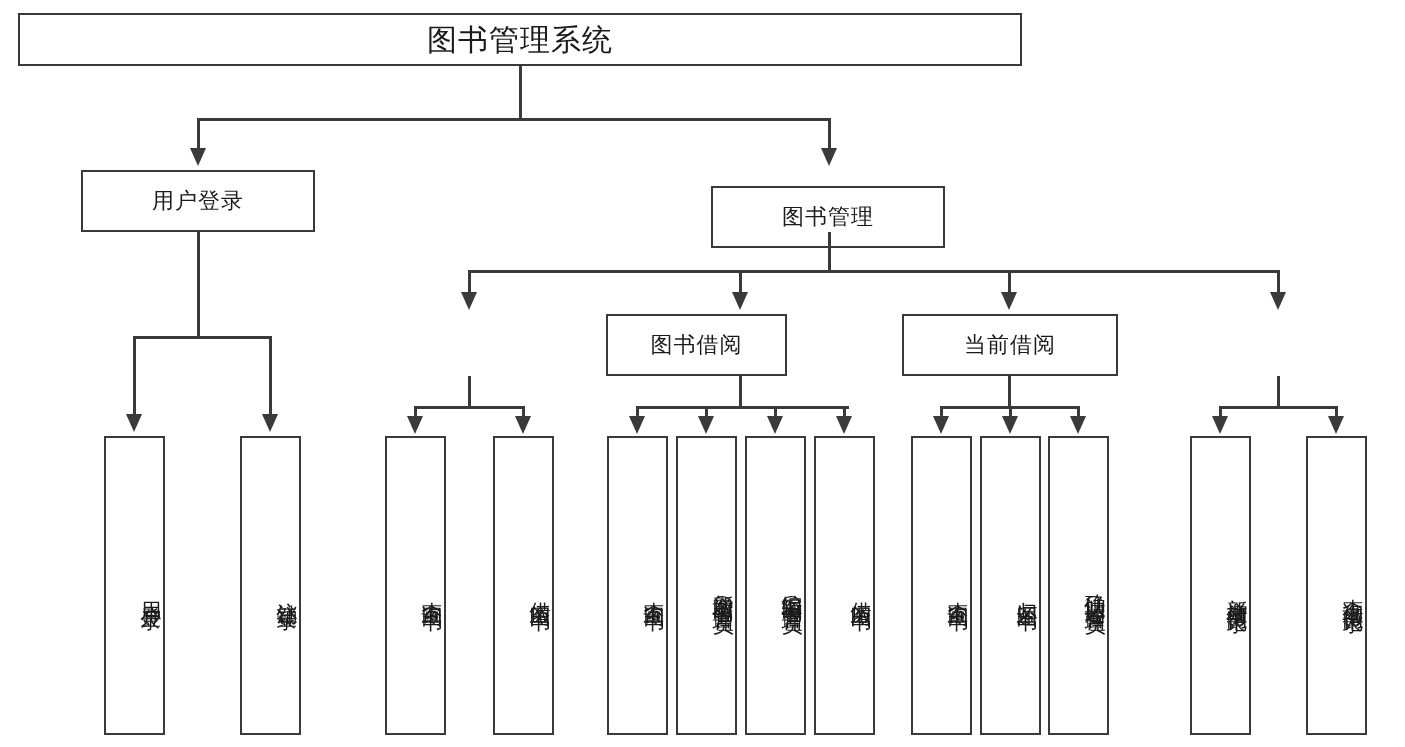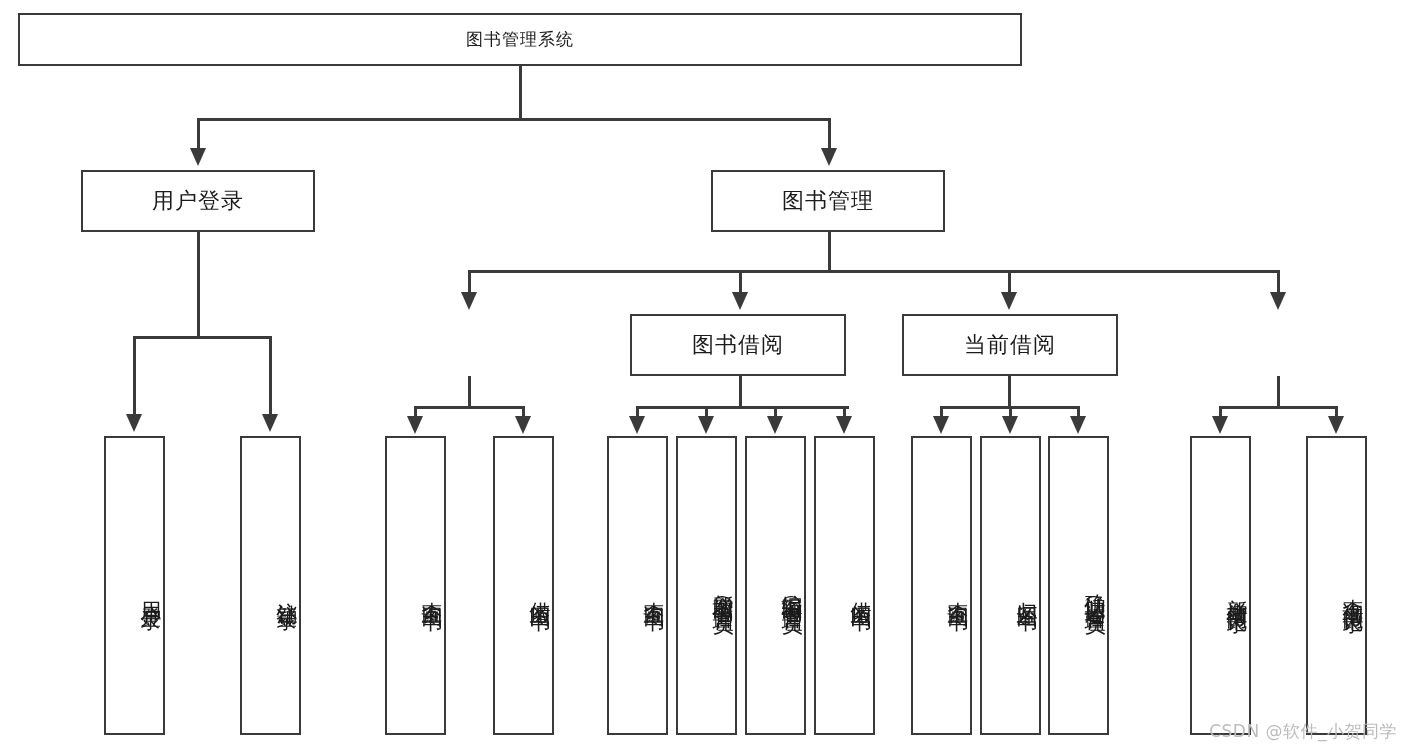--- a/index.html
+++ b/index.html
@@ -28,21 +28,21 @@
     align-items: center;
     justify-content: center;
     color: #1b1b1b;
   }
   .node.horizontal {
     font-size: 22px;
     letter-spacing: 1px;
     line-height: 1.2;
   }
   .node.root {
-    font-size: 17px;
+    font-size: 30px;
   }
   .node.vertical {
     writing-mode: vertical-rl;
     text-orientation: upright;
     font-size: 21px;
     letter-spacing: 3px;
     line-height: 1.15;
     padding-top: 10px;
     align-items: flex-start;
     justify-content: center;
@@ -94,21 +94,21 @@
   <div class="edge v" style="left:197px; top:118px; width:3px; height:32px;"></div>
   <div class="arrow" style="left:190px; top:148px;"></div>
 
   <div class="edge v" style="left:828px; top:118px; width:3px; height:32px;"></div>
   <div class="arrow" style="left:821px; top:148px;"></div>
 
   <div class="node horizontal" style="left:81px; top:170px; width:234px; height:62px;">
     <span class="label">用户登录</span>
   </div>
 
-  <div class="node horizontal" style="left:711px; top:170px; width:234px; height:62px;">
+  <div class="node horizontal" style="left:711px; top:186px; width:234px; height:62px;">
     <span class="label">图书管理</span>
   </div>
 
   <div class="edge v" style="left:197px; top:232px; width:3px; height:104px;"></div>
   <div class="edge h" style="left:133px; top:336px; width:139px; height:3px;"></div>
   <div class="edge v" style="left:133px; top:336px; width:3px; height:80px;"></div>
   <div class="arrow" style="left:126px; top:414px;"></div>
   <div class="edge v" style="left:269px; top:336px; width:3px; height:80px;"></div>
   <div class="arrow" style="left:262px; top:414px;"></div>
 
@@ -116,21 +116,21 @@
   <div class="edge h" style="left:468px; top:270px; width:812px; height:3px;"></div>
   <div class="edge v" style="left:468px; top:270px; width:3px; height:24px;"></div>
   <div class="arrow" style="left:461px; top:292px;"></div>
   <div class="edge v" style="left:739px; top:270px; width:3px; height:24px;"></div>
   <div class="arrow" style="left:732px; top:292px;"></div>
   <div class="edge v" style="left:1008px; top:270px; width:3px; height:24px;"></div>
   <div class="arrow" style="left:1001px; top:292px;"></div>
   <div class="edge v" style="left:1277px; top:270px; width:3px; height:24px;"></div>
   <div class="arrow" style="left:1270px; top:292px;"></div>
 
-  <div class="node horizontal" style="left:630px; top:314px; width:216px; height:62px;align-items:center;">
+  <div class="node horizontal" style="left:606px; top:314px; width:181px; height:62px;align-items:center;">
     <span class="label">图书借阅</span>
   </div>
   <div class="node horizontal" style="left:902px; top:314px; width:216px; height:62px;text-align:center;">
     <span class="label">当前借阅</span>
   </div>
 
   <div class="edge v" style="left:468px; top:376px; width:3px; height:30px;"></div>
   <div class="edge h" style="left:414px; top:406px; width:111px; height:3px;"></div>
   <div class="edge v" style="left:414px; top:406px; width:3px; height:12px;"></div>
   <div class="arrow" style="left:407px; top:416px;"></div>
@@ -201,15 +201,14 @@
     <span class="label">确认归还（管理员）</span>
   </div>
 
   <div class="node vertical" style="left:1190px; top:436px; width:61px; height:299px;">
     <span class="label">新增借阅记录</span>
   </div>
   <div class="node vertical" style="left:1306px; top:436px; width:61px; height:299px;">
     <span class="label">查询借阅记录</span>
   </div>
 
-  <div id="watermark">CSDN @软件_小贺同学</div>
 
 </div>
 
 </body></html>

